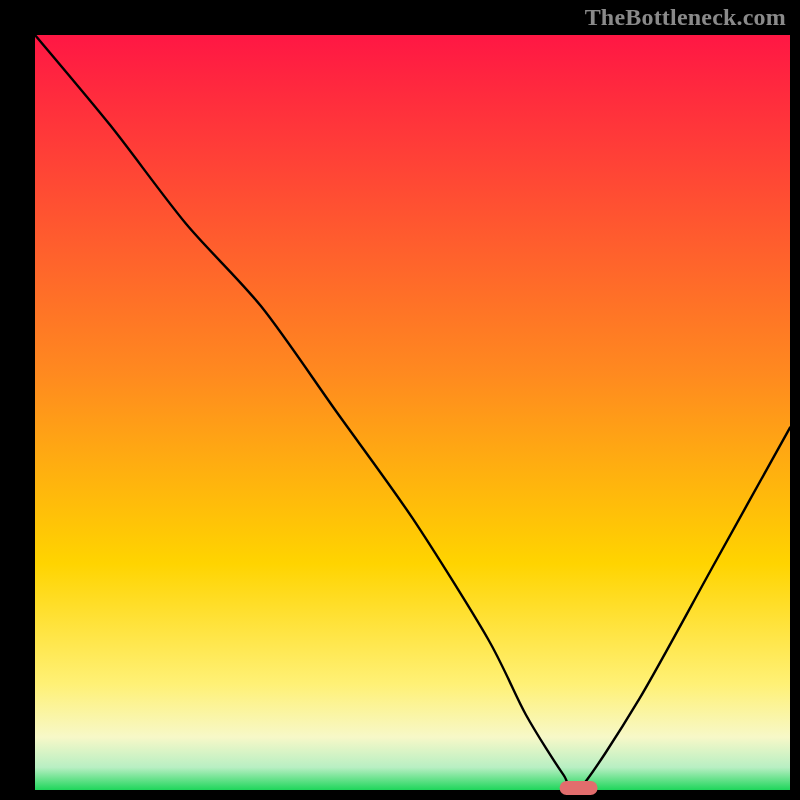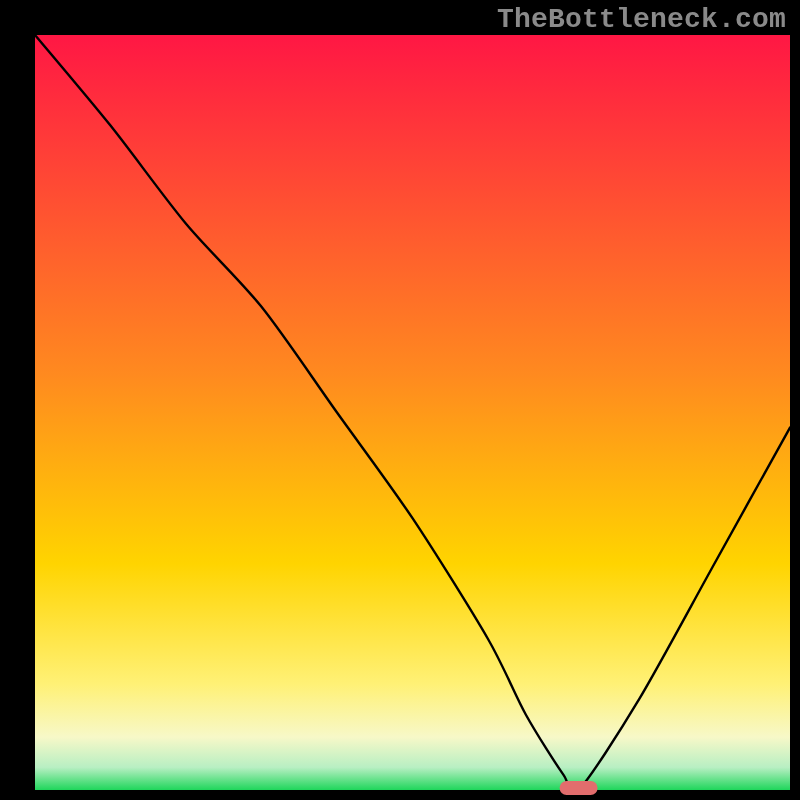--- a/index.html
+++ b/index.html
@@ -15,22 +15,22 @@
     left: 0;
     top: 0;
     width: 800px;
     height: 800px;
     background: #000;
   }
   .watermark {
     position: absolute;
     top: 4px;
     right: 14px;
-    font-family: Liberation Mono, monospace;
-    font-size: 28px;
+    font-family: Liberation Serif, serif;
+    font-size: 24px;
     font-weight: 600;
     color: #8a8a8a;
     letter-spacing: 0.2px;
   }
   svg {
     position: absolute;
     left: 0;
     top: 0;
   }
 </style>

